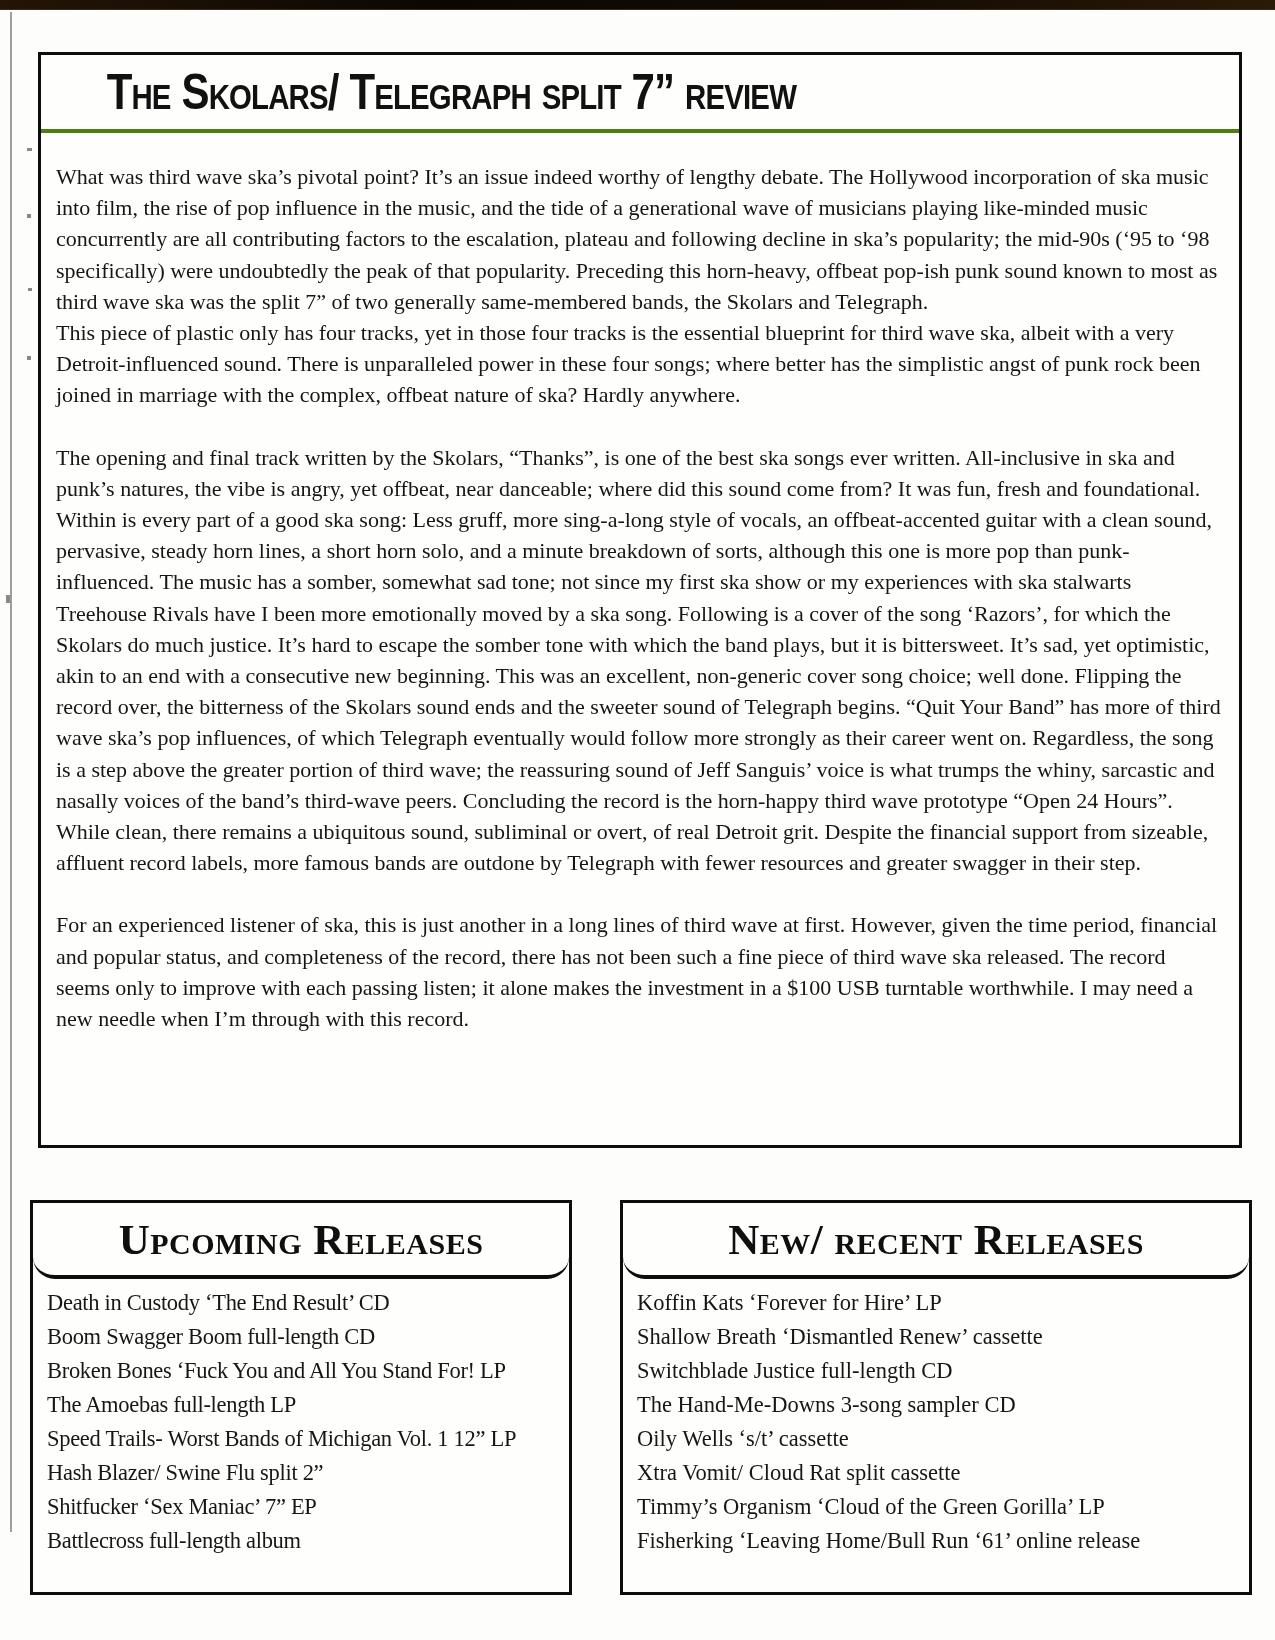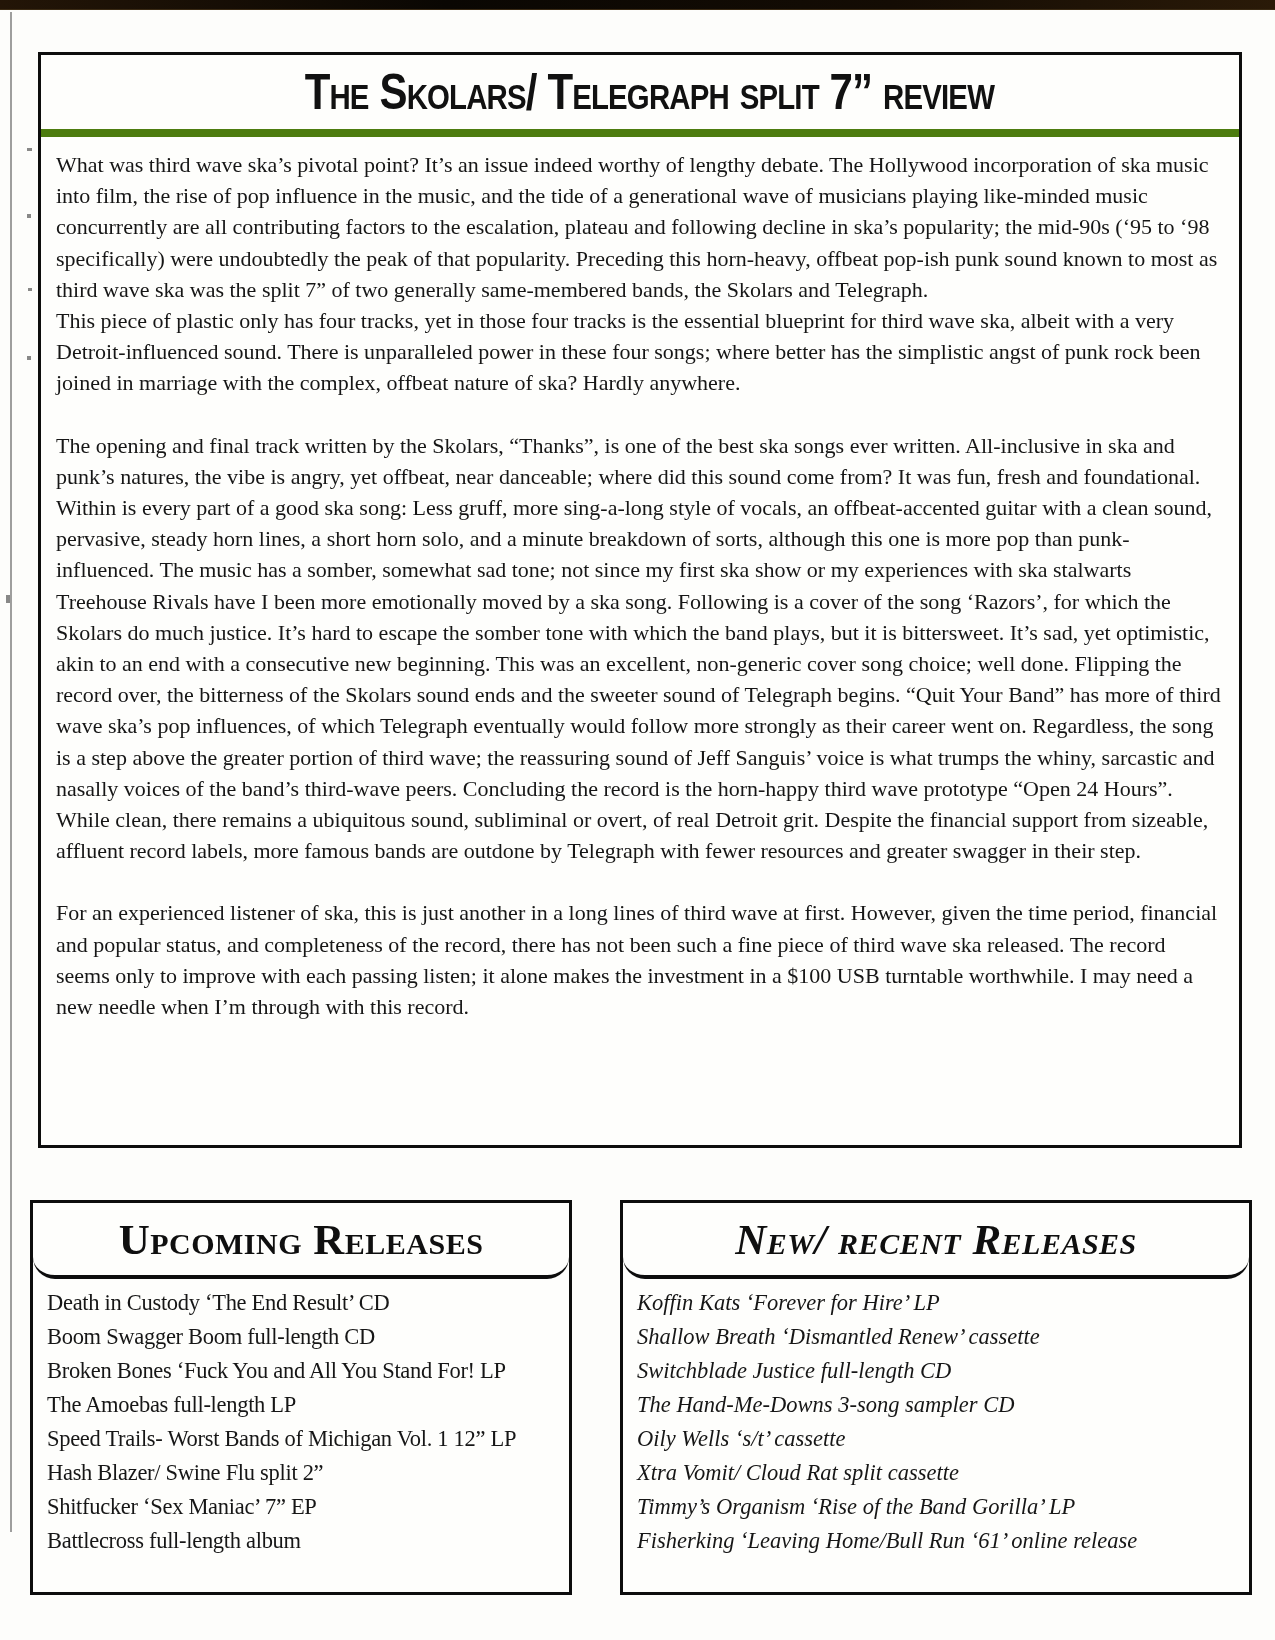--- a/index.html
+++ b/index.html
@@ -21,50 +21,50 @@
     position:absolute;left:10px;top:12px;width:2px;height:1520px;
     background:#2b2b2b;opacity:.45;
   }
   .scan-tick{position:absolute;background:#3a3a3a;opacity:.6;}
   
   .review-box{
     position:absolute;left:38px;top:52px;width:1204px;height:1096px;
     border:3px solid #0d0d0d;box-sizing:border-box;background:#fefefc;
   }
   .title-bar{
-    height:74px;border-bottom:8px solid #4d7c0f;
-    display:flex;align-items:center;justify-content:center;padding-left:19px;
+    height:74px;border-bottom:4px solid #4d7c0f;
+    display:flex;align-items:center;
   }
   .title{
     margin:0;
     font-family:"Liberation Sans", sans-serif;
     font-weight:700;
     font-variant:small-caps;
     font-size:50px;
     letter-spacing:-1px;
     transform:scaleX(.84);
     transform-origin:center;
     white-space:nowrap;
     color:#111;
   }
   .article-body{
-    padding:12px 16px 0 15px;
+    padding:28px 16px 0 15px;
     font-size:22px;
     line-height:31.2px;
     text-align:left;
   }
   .article-body p{margin:0;}
   .article-body p.gap{margin-top:31px;}
   
   .list-box{
     position:absolute;top:1200px;height:395px;
     border:3px solid #0d0d0d;box-sizing:border-box;background:#fefefc;
   }
   .list-box.left{left:30px;width:542px;}
-  .list-box.right{left:620px;width:632px;font-style:italic;}
+  .list-box.right{left:620px;width:632px;}
   .list-header{
     height:72px;border-bottom:4px solid #0d0d0d;
     display:flex;align-items:center;justify-content:center;border-radius:22px;
   }
   .list-header h2{
     margin:0;
     font-family:"Liberation Serif", serif;
     font-weight:700;
     font-variant:small-caps;
     font-size:43px;
@@ -124,18 +124,18 @@
     <div class="list-header">
       <h2>New/ recent Releases</h2>
     </div>
     <ul class="release-list">
       <li>Koffin Kats ‘Forever for Hire’ LP</li>
       <li>Shallow Breath ‘Dismantled Renew’ cassette</li>
       <li>Switchblade Justice full-length CD</li>
       <li>The Hand-Me-Downs 3-song sampler CD</li>
       <li>Oily Wells ‘s/t’ cassette</li>
       <li>Xtra Vomit/ Cloud Rat split cassette</li>
-      <li>Timmy’s Organism ‘Rise of the Band Gorilla’ LP</li>
+      <li>Timmy’s Organism ‘Cloud of the Green Gorilla’ LP</li>
       <li>Fisherking ‘Leaving Home/Bull Run ‘61’ online release</li>
     </ul>
   </div>
 
 </div>
 
 </body></html>

